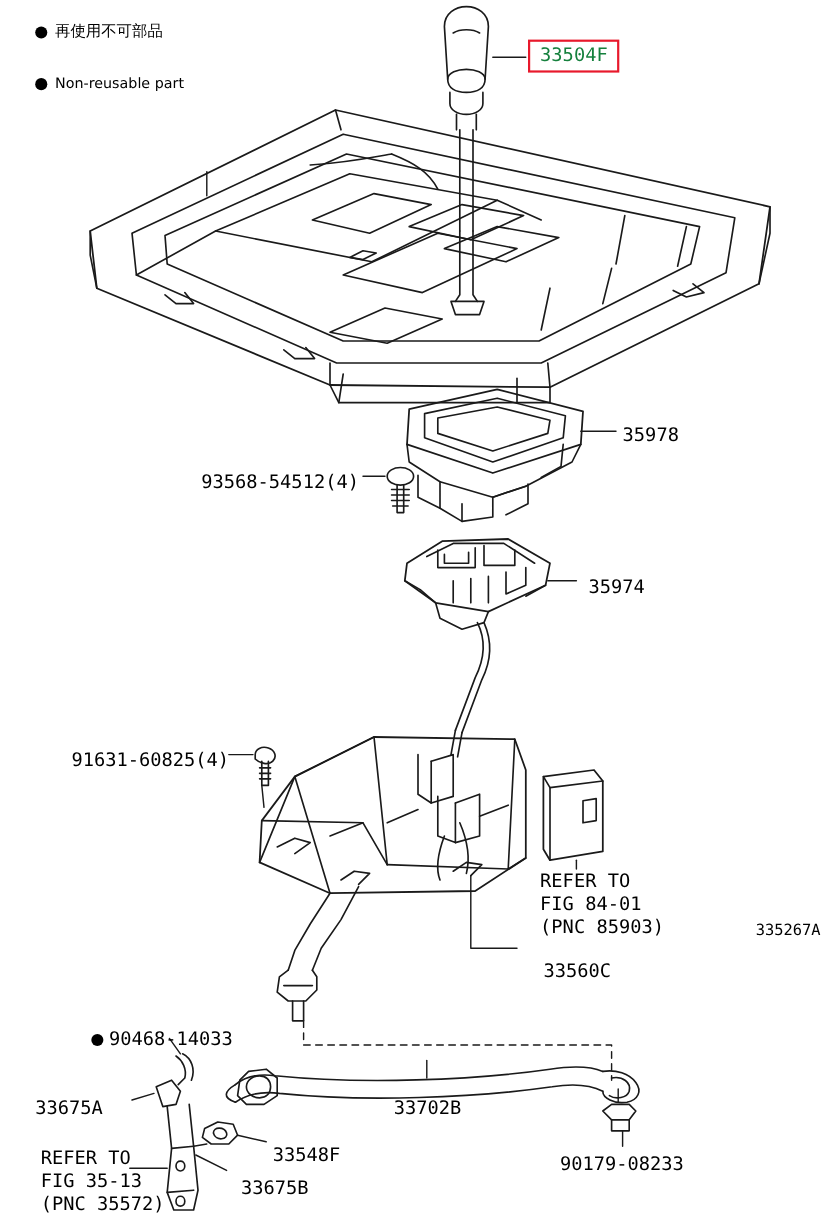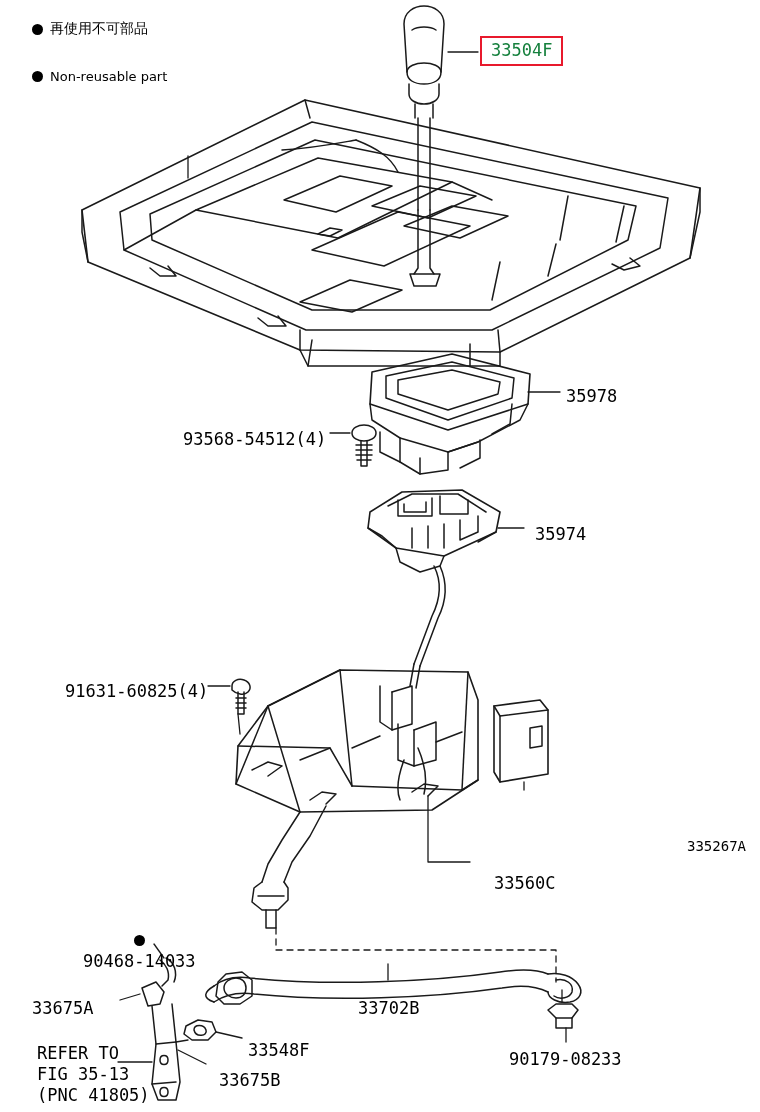--- a/index.html
+++ b/index.html
@@ -79,21 +79,20 @@
     font-family: "DejaVu Sans Mono", monospace;
     font-size: 14px;
   }
   .bullet-lbl {
     position: absolute;
     display: flex;
     align-items: center;
     gap: 5px;
     font-family: "DejaVu Sans Mono", monospace;
     font-size: 17px;
-    flex-direction: column;
   }
 </style>
 </head>
 <body>
 
 <div id="stage">
 
   <svg class="art" viewBox="0 0 760 1112">
     <g fill="none" stroke="#1a1a1a" stroke-width="1.5" stroke-linejoin="round" stroke-linecap="round">
 
@@ -280,35 +279,38 @@
 
 
   <div class="lbl" style="left:566px; top:386px;"><span>35978</span></div>
 
   <div class="lbl" style="left:183px; top:429px;"><span>93568-54512(4)</span></div>
 
   <div class="lbl" style="left:535px; top:524px;"><span>35974</span></div>
 
   <div class="lbl" style="left:65px; top:681px;"><span>91631-60825(4)</span></div>
 
+  <div class="lbl multiline" style="left:491px; top:791px;"><span>REFER TO</span>
+<span>FIG 84-01</span>
+<span class="small">(PNC 85903)</span></div>
 
   <div class="lbl" style="left:450px; top:873px;margin-left:44px;"><span>33560C</span></div>
 
   <div class="bullet-lbl" style="left:83px; top:935px;">
     <span class="dot"></span>
     <span>90468-14033</span>
   </div>
 
   <div class="lbl" style="left:32px; top:998px;"><span>33675A</span></div>
 
   <div class="lbl" style="left:358px; top:998px;"><span>33702B</span></div>
 
   <div class="lbl multiline" style="left:37px; top:1043px;"><span>REFER TO</span>
 <span>FIG 35-13</span>
-<span class="small">(PNC 41805)</span></div>
+<span class="small">(PNC 35572)</span></div>
 
   <div class="lbl" style="left:248px; top:1040px;"><span>33548F</span></div>
 
   <div class="lbl" style="left:219px; top:1070px;"><span>33675B</span></div>
 
   <div class="lbl" style="left:509px; top:1049px;"><span>90179-08233</span></div>
 
   <div class="diagcode">335267A</div>
 
 </div>

